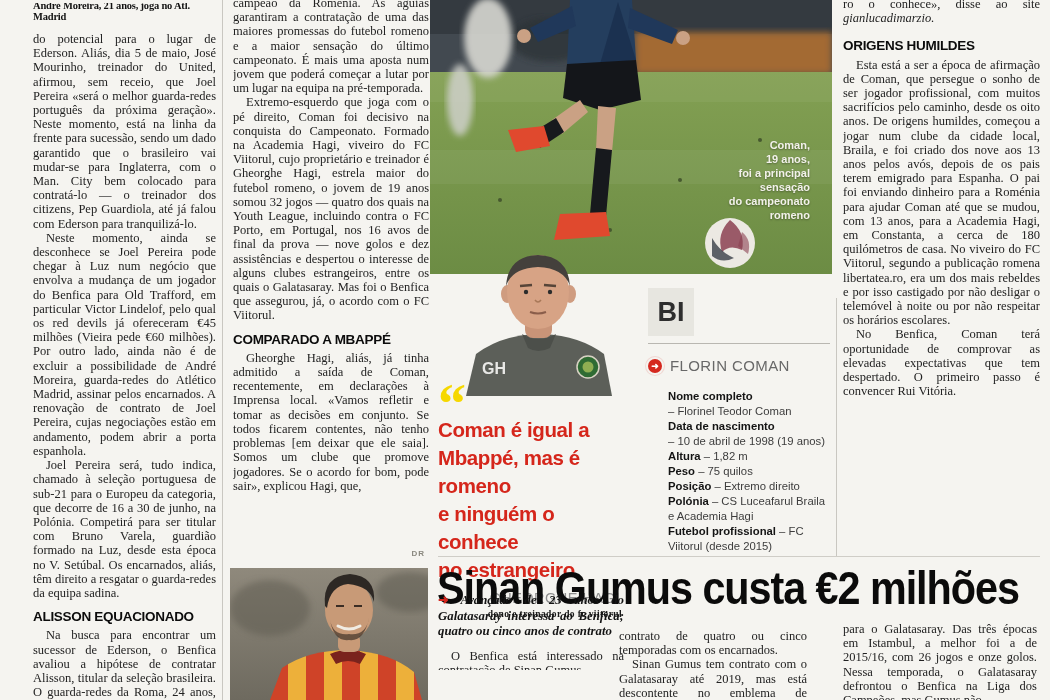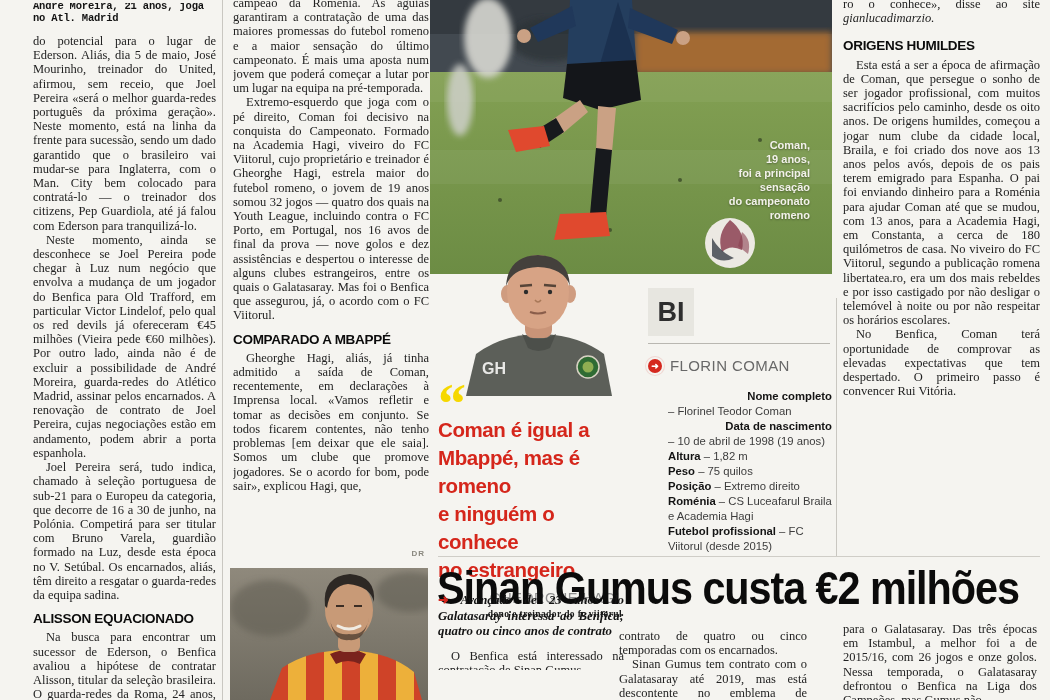--- a/index.html
+++ b/index.html
@@ -4,21 +4,21 @@
 <style>
   html,body{margin:0;padding:0;background:#e9e8e4;}
   .page{position:relative;width:1050px;height:700px;background:#f5f4f0;overflow:hidden;
         font-family:"Liberation Serif",serif;color:#1e1e1e;}
   .abs{position:absolute;}
   .body-text{font-size:12.5px;line-height:14.2px;text-align:justify;color:#222;}
   .para{margin:0;}
   .para.indent{text-indent:13px;}
   .subhead{font-family:"Liberation Sans",sans-serif;font-weight:bold;font-size:13.5px;
            letter-spacing:-.3px;color:#0c0c0c;margin:10px 0 4px 0;}
-  .top-caption{font-family:Liberation Mono, monospace;font-weight:bold;font-size:10.5px;
+  .top-caption{font-family:Liberation Serif, serif;font-weight:bold;font-size:10.5px;
                color:#121212;margin:-3px 0 10px 0;letter-spacing:-.2px;}
   .vdiv{width:1px;background:#c9c7c1;}
   .hrule{height:1px;background:#cfcdc7;}
   
   .photo{display:block;}
   .photo-caption{position:absolute;right:22px;top:138px;text-align:right;
                  font-family:"Liberation Sans",sans-serif;font-weight:bold;font-size:11px;
                  line-height:14px;color:#f2f1ea;text-shadow:0 1px 2px rgba(0,0,0,.35);}
   .photo-caption span{display:block;}
   .credit{font-family:"Liberation Sans",sans-serif;font-size:8px;font-weight:bold;
@@ -38,21 +38,21 @@
           font-weight:600;color:#2e2e2e;}
   .bi-rule{margin-top:7px;width:182px;height:1px;background:#b9b7b1;}
   .bi-name-row{margin-top:13px;display:flex;align-items:center;gap:8px;}
   .bi-bullet{width:14px;height:14px;border-radius:50%;background:#d5281f;color:#fff;
              font-family:"Liberation Sans",sans-serif;font-size:9px;font-weight:bold;
              display:flex;align-items:center;justify-content:center;box-shadow:0 0 0 2px #f5f4f0, 0 0 0 3px #d5281f22;}
   .bi-name{font-family:"Liberation Sans",sans-serif;font-size:15px;color:#686868;letter-spacing:.4px;}
   .bi-fields{margin:15px 0 0 20px;font-family:"Liberation Sans",sans-serif;font-size:11.3px;
              line-height:15px;color:#3d3d3d;}
   .bi-field .lbl{font-weight:bold;color:#141414;}
-  .bi-field.block .lbl{display:block;text-align:right;}
+  .bi-field.block .lbl{display:block;}
   
   .headline{font-family:"Liberation Sans",sans-serif;font-weight:bold;font-size:47px;
             letter-spacing:-1.2px;color:#0b0b0b;transform:scaleX(.88);transform-origin:left top;
             white-space:nowrap;}
   .lead{font-family:"Liberation Serif",serif;font-weight:bold;font-style:italic;
         font-size:12.8px;line-height:15.5px;color:#141414;text-align:justify;}
   .lead .arrow{color:#d5281f;font-style:normal;font-family:"Liberation Sans",sans-serif;}
   .frag-italic{font-style:italic;}
 </style>
 </head>
@@ -220,21 +220,21 @@
     <div class="bi-name-row">
       <span class="bi-bullet">➜</span>
       <span class="bi-name">FLORIN COMAN</span>
     </div>
     <div class="bi-fields">
       <div class="bi-field block"><span class="lbl">Nome completo</span> <span>– Florinel Teodor Coman</span></div>
       <div class="bi-field block"><span class="lbl">Data de nascimento</span> <span>– 10 de abril de 1998 (19 anos)</span></div>
       <div class="bi-field"><span class="lbl">Altura</span> <span>– 1,82 m</span></div>
       <div class="bi-field"><span class="lbl">Peso</span> <span>– 75 quilos</span></div>
       <div class="bi-field"><span class="lbl">Posição</span> <span>– Extremo direito</span></div>
-      <div class="bi-field"><span class="lbl">Roménia</span> <span>– CS Luceafarul Braila e Academia Hagi</span></div>
+      <div class="bi-field"><span class="lbl">Polónia</span> <span>– CS Luceafarul Braila e Academia Hagi</span></div>
       <div class="bi-field"><span class="lbl">Futebol profissional</span> <span>– FC Viitorul (desde 2015)</span></div>
     </div>
   </div>
 
   <div class="abs vdiv" style="left:836px;top:298px;height:258px;"></div>
 
   <div class="abs" style="left:843px;top:0;width:197px;height:556px;overflow:hidden;">
     <div class="body-text" style="margin-top:-3px;">
       <p class="para"><span>ro o conhece», disse ao site </span><span class="frag-italic">gianlucadimarzio.</span></p>
       <div class="subhead" style="margin-top:14px;">ORIGENS HUMILDES</div>

